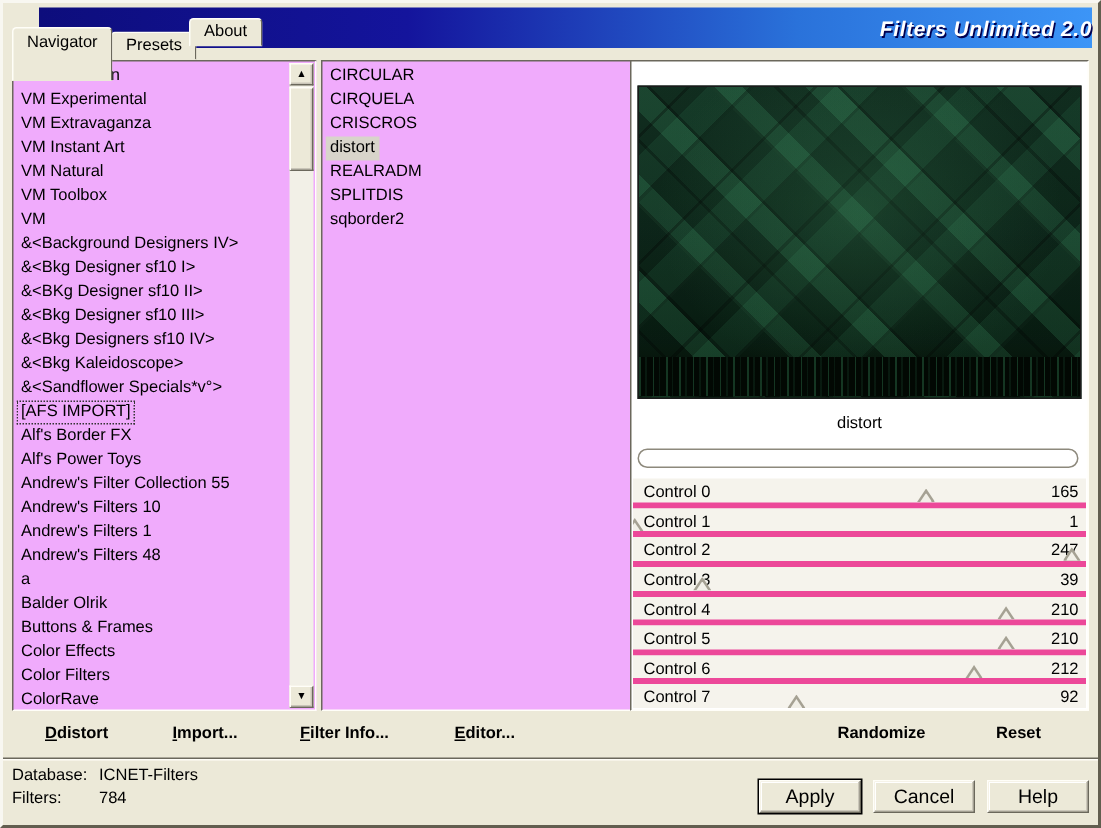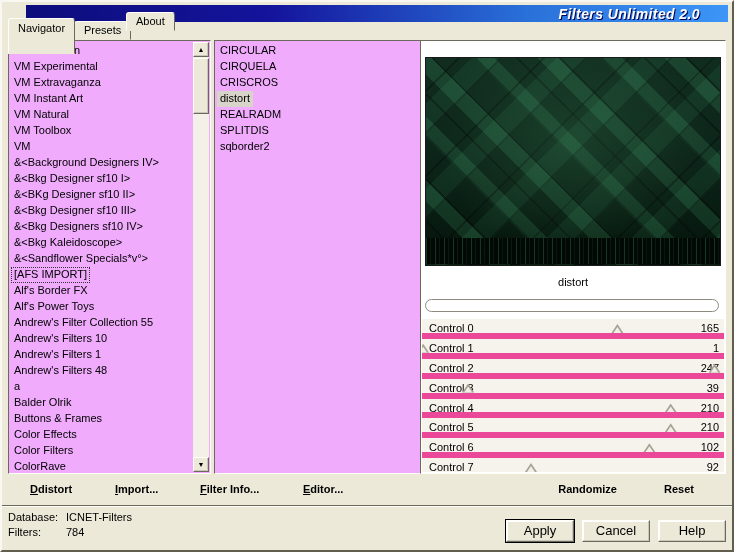--- a/index.html
+++ b/index.html
@@ -7,23 +7,23 @@
   .dialog {
     position: relative; width: 734px; height: 552px;
     background: var(--dialog-bg, #ece9d8);
     border: 2px solid; border-color: #f8f7f1 #625e4f #625e4f #f8f7f1;
     font-family: "Liberation Sans", sans-serif; font-size: 11px; color: #000;
     overflow: hidden;
   }
 
   
   .banner {
-    position: absolute; left: 24px; right: 4px; top: 3px; height: 17px;
+    position: absolute; left: 24px; right: 4px; top: 3px; height: 27px;
     background: linear-gradient(90deg, var(--title-grad-1, #0d0d7c) 0%, #14149c 35%, #2a72da 72%, var(--title-grad-2, #3c95f7) 100%);
-    display: flex; align-items: center; justify-content: flex-end; padding-right: 28px;
+    display: flex; align-items: center; justify-content: flex-end; 
   }
   .banner .title {
     color: #fff; font-weight: bold; font-style: italic; font-size: 14px;
     letter-spacing: .4px; text-shadow: 1px 1px 0 #000050;
     white-space: nowrap;
   }
 
   
   .tab {
     position: absolute; background: var(--dialog-bg, #ece9d8);
@@ -99,21 +99,21 @@
     background: #fff; border: 1px solid #8d897c; border-radius: 7px;
   }
 
   
   .controls {
     position: absolute; left: 1px; right: 1px; top: 278px; bottom: 1px;
     display: flex; flex-direction: column; background: #fff;
   }
   .control-row {
     position: relative; flex: 1; background: #f5f3ec;
-    border-bottom: 6px solid #ec4899; overflow: hidden; cursor: default;
+    border-bottom: 4px solid #ec4899; overflow: hidden; cursor: default;
   }
   .control-row:last-child { border-bottom: none; }
   .control-label { position: absolute; left: 7px; top: 3px; }
   .control-value { position: absolute; right: 5px; top: 3px; }
   .slider-thumb {
     position: absolute; bottom: 0; left: 50%; width: 12px; height: 9px;
     transform: translateX(-50%);
     clip-path: polygon(50% 0, 0 100%, 100% 100%); background: #a5a193;
   }
   .slider-thumb::after {
@@ -249,21 +249,21 @@
           <span class="control-value">210</span>
           <span class="slider-thumb" style="left: 82.3529%;"></span>
         </div>
         <div class="control-row">
           <span class="control-label">Control 5</span>
           <span class="control-value">210</span>
           <span class="slider-thumb" style="left: 82.3529%;"></span>
         </div>
         <div class="control-row">
           <span class="control-label">Control 6</span>
-          <span class="control-value">102</span>
+          <span class="control-value">212</span>
           <span class="slider-thumb" style="left: 75.2941%;"></span>
         </div>
         <div class="control-row">
           <span class="control-label">Control 7</span>
           <span class="control-value">92</span>
           <span class="slider-thumb" style="left: 36.0784%;"></span>
         </div>
       </div>
   </div>
 

